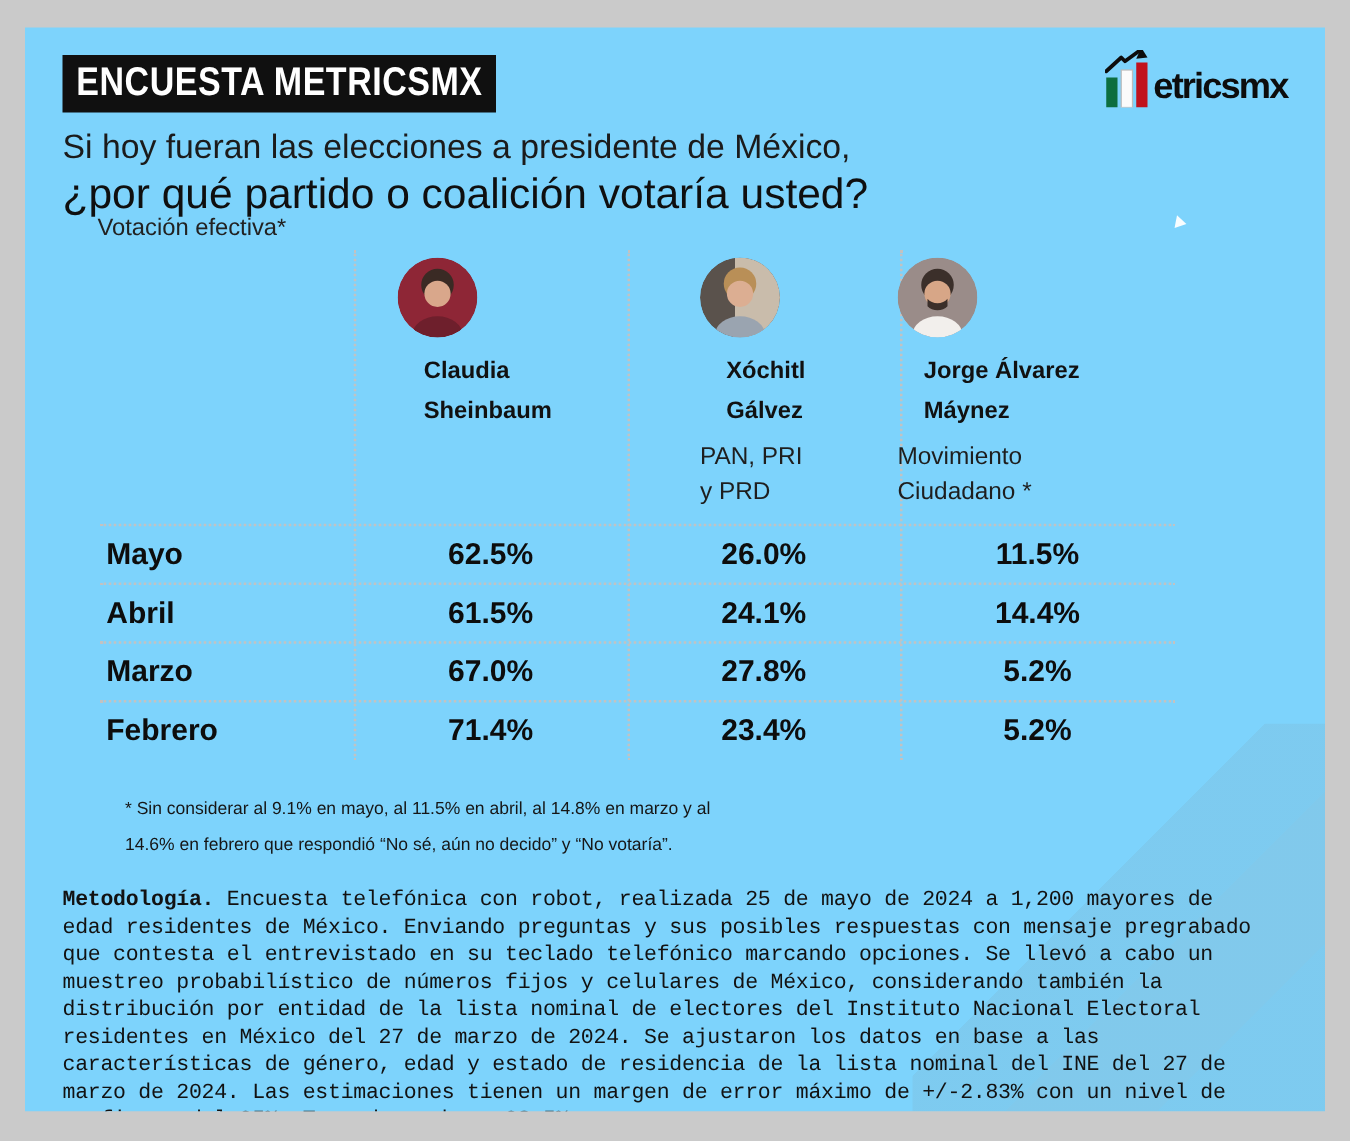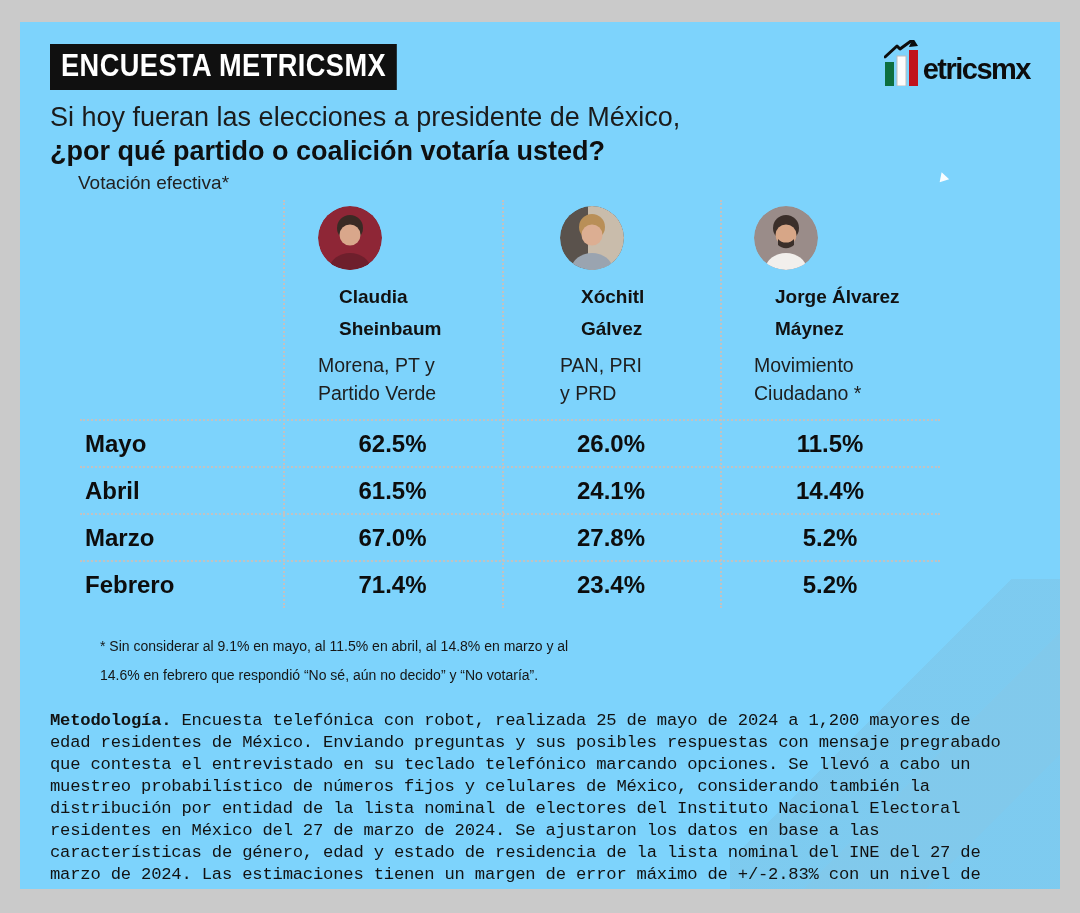--- a/index.html
+++ b/index.html
@@ -32,31 +32,31 @@
     font-size:32px; font-weight:bold; letter-spacing:0.5px;
     padding:3px 13px 6px 13px;
     transform:scaleX(0.85); transform-origin:left center;
     white-space:nowrap;
   }
   .brand { position:absolute; right:30px; top:18px; display:flex; align-items:flex-start; gap:20px; }
   .mx-logo { display:flex; align-items:flex-end; gap:3px; }
   .mx-logo-text { font-size:29px; font-weight:bold; letter-spacing:-1.5px; color:#0d0d0d; line-height:1; padding-bottom:2px; }
   .sdp-text { font-size:27px; font-weight:bold; letter-spacing:-0.5px; color:#1c1c1c; }
   .q1 { position:absolute; left:30px; top:80px;  font-size:27px; color:#1b1b1b; white-space:nowrap; }
-  .q2 { position:absolute; left:30px; top:114px; font-size:27px; font-weight:bold; color:#0f0f0f; white-space:nowrap; }
+  .q2 { position:absolute; left:30px; top:114px; font-size:34px; font-weight:normal; color:#0f0f0f; white-space:nowrap; }
   .subtitle { position:absolute; left:30px; top:150px; font-size:19px; color:#222;margin-left:28px; }
   
   .table { position:absolute; left:60px; top:178px; width:860px; height:408px; }
   .vline { position:absolute; top:0; height:408px; border-left:2px dotted #c2c2c2; }
   .vl1 { left:203px; } .vl2 { left:422px; } .vl3 { left:640px; }
   .thead { position:relative; height:219px; }
   .cand { position:absolute; top:0; height:219px; }
   .cand-0 { left:203px; width:219px; padding-left:35px; }
   .cand-1 { left:422px; width:218px; padding-left:58px; }
-  .cand-2 { left:652px; width:220px; padding-left:22px; }
+  .cand-2 { left:616px; width:220px; padding-left:22px; }
   .avatar { display:block; margin-top:6px; border-radius:50%; }
   .cname { margin-top:11px; font-size:19px; font-weight:bold; line-height:32px; color:#111; white-space:nowrap;margin-left:21px; }
   .cparty { margin-top:7px; font-size:19.5px; line-height:27.5px; color:#1e1e1e; white-space:nowrap; }
   .trow { display:flex; align-items:center; height:47px; border-top:2px dotted #c2c2c2; }
   .cell { font-size:24px; font-weight:bold; color:#0d0d0d; }
   .cell.month { width:203px; padding-left:5px; }
   .cell.v1 { width:219px; text-align:center; }
   .cell.v2 { width:218px; text-align:center; }
   .cell.v3 { width:220px; text-align:center; }
   
@@ -113,24 +113,20 @@
             <rect width="64" height="64" fill="#8e2636"></rect>
             <circle cx="32" cy="22" r="13" fill="#3a2a24"></circle>
             <circle cx="32" cy="29" r="10.5" fill="#d9a78b"></circle>
             <ellipse cx="32" cy="62" rx="20" ry="15" fill="#6e1f2c"></ellipse>
           </g>
         </svg>
         <div class="cname">
           <div>Claudia</div>
           <div>Sheinbaum</div>
         </div>
-        <div class="cparty">
-          <div>Morena, PT y</div>
-          <div>Partido Verde</div>
-        </div>
       </div>
 
       <div class="cand cand-1">
         <svg class="avatar" width="64" height="64" viewBox="0 0 64 64">
           <defs>
               <clipPath id="av1">
                 <circle cx="32" cy="32" r="32"></circle>
               </clipPath>
             </defs>
           <g clip-path="url(#av1)">

